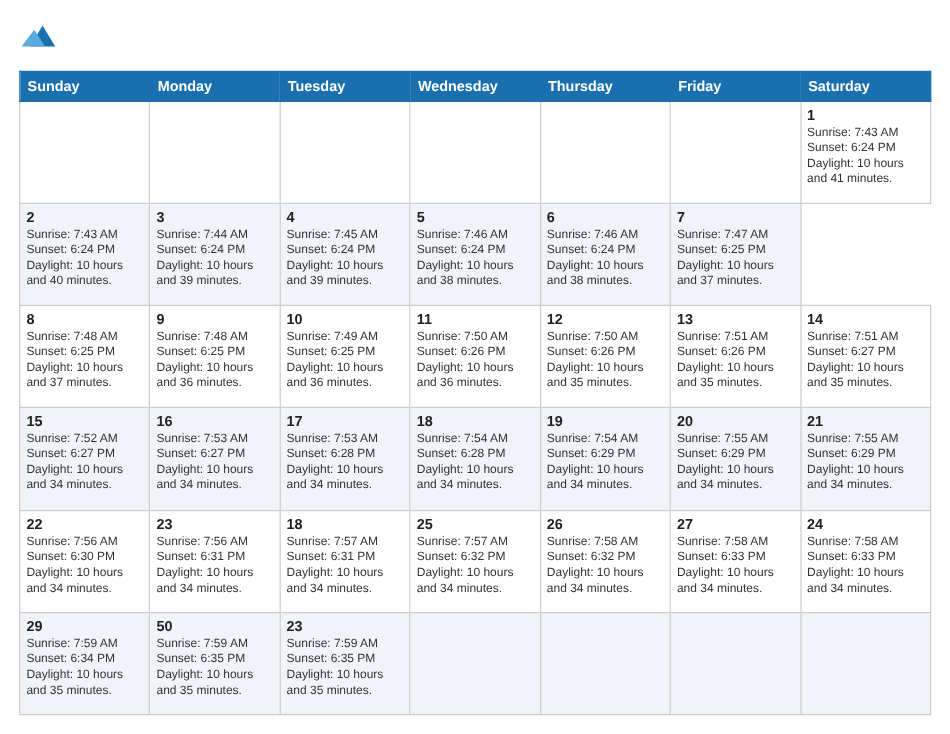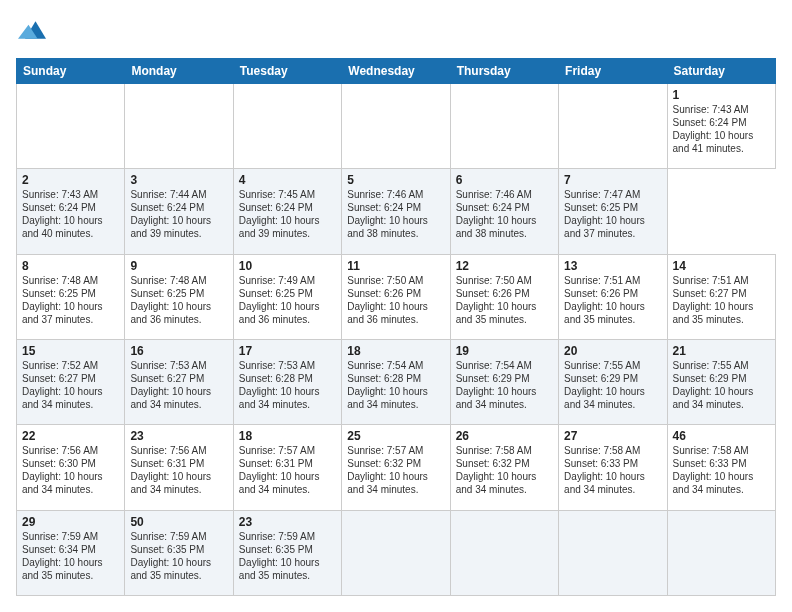--- a/index.html
+++ b/index.html
@@ -358,21 +358,21 @@
         </td>
           <td>
           <span class="day-number">27</span>
           <div class="day-info">
             Sunrise: 7:58 AM<br>
             Sunset: 6:33 PM<br>
             Daylight: 10 hours and 34 minutes.
           </div>
         </td>
           <td>
-          <span class="day-number">46</span>
+          <span class="day-number">24</span>
           <div class="day-info">
             Sunrise: 7:58 AM<br>
             Sunset: 6:33 PM<br>
             Daylight: 10 hours and 34 minutes.
           </div>
         </td>
         </tr>
         <tr>
           <td>
           <span class="day-number">29</span>

